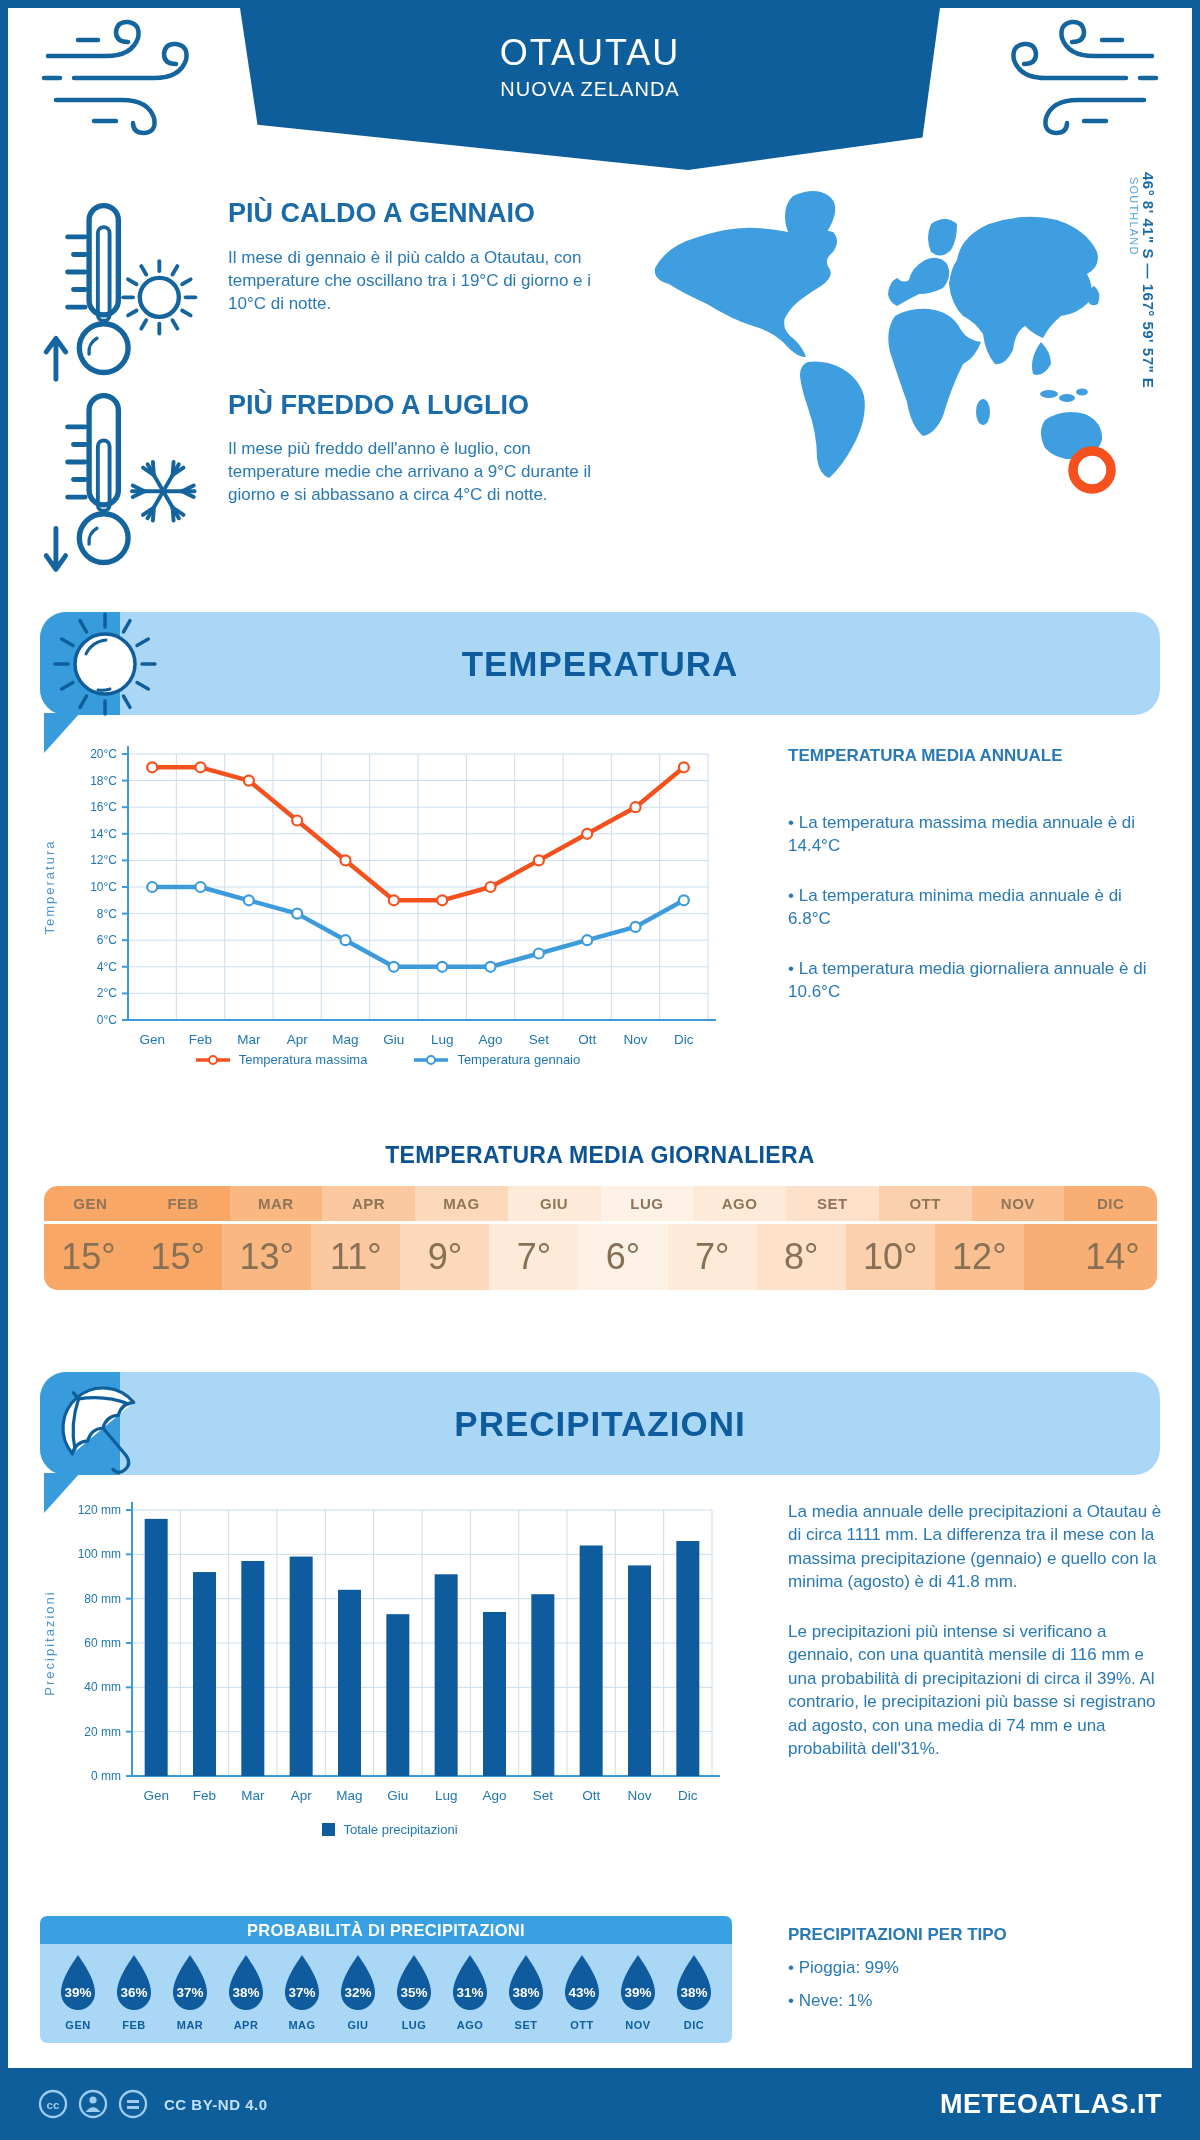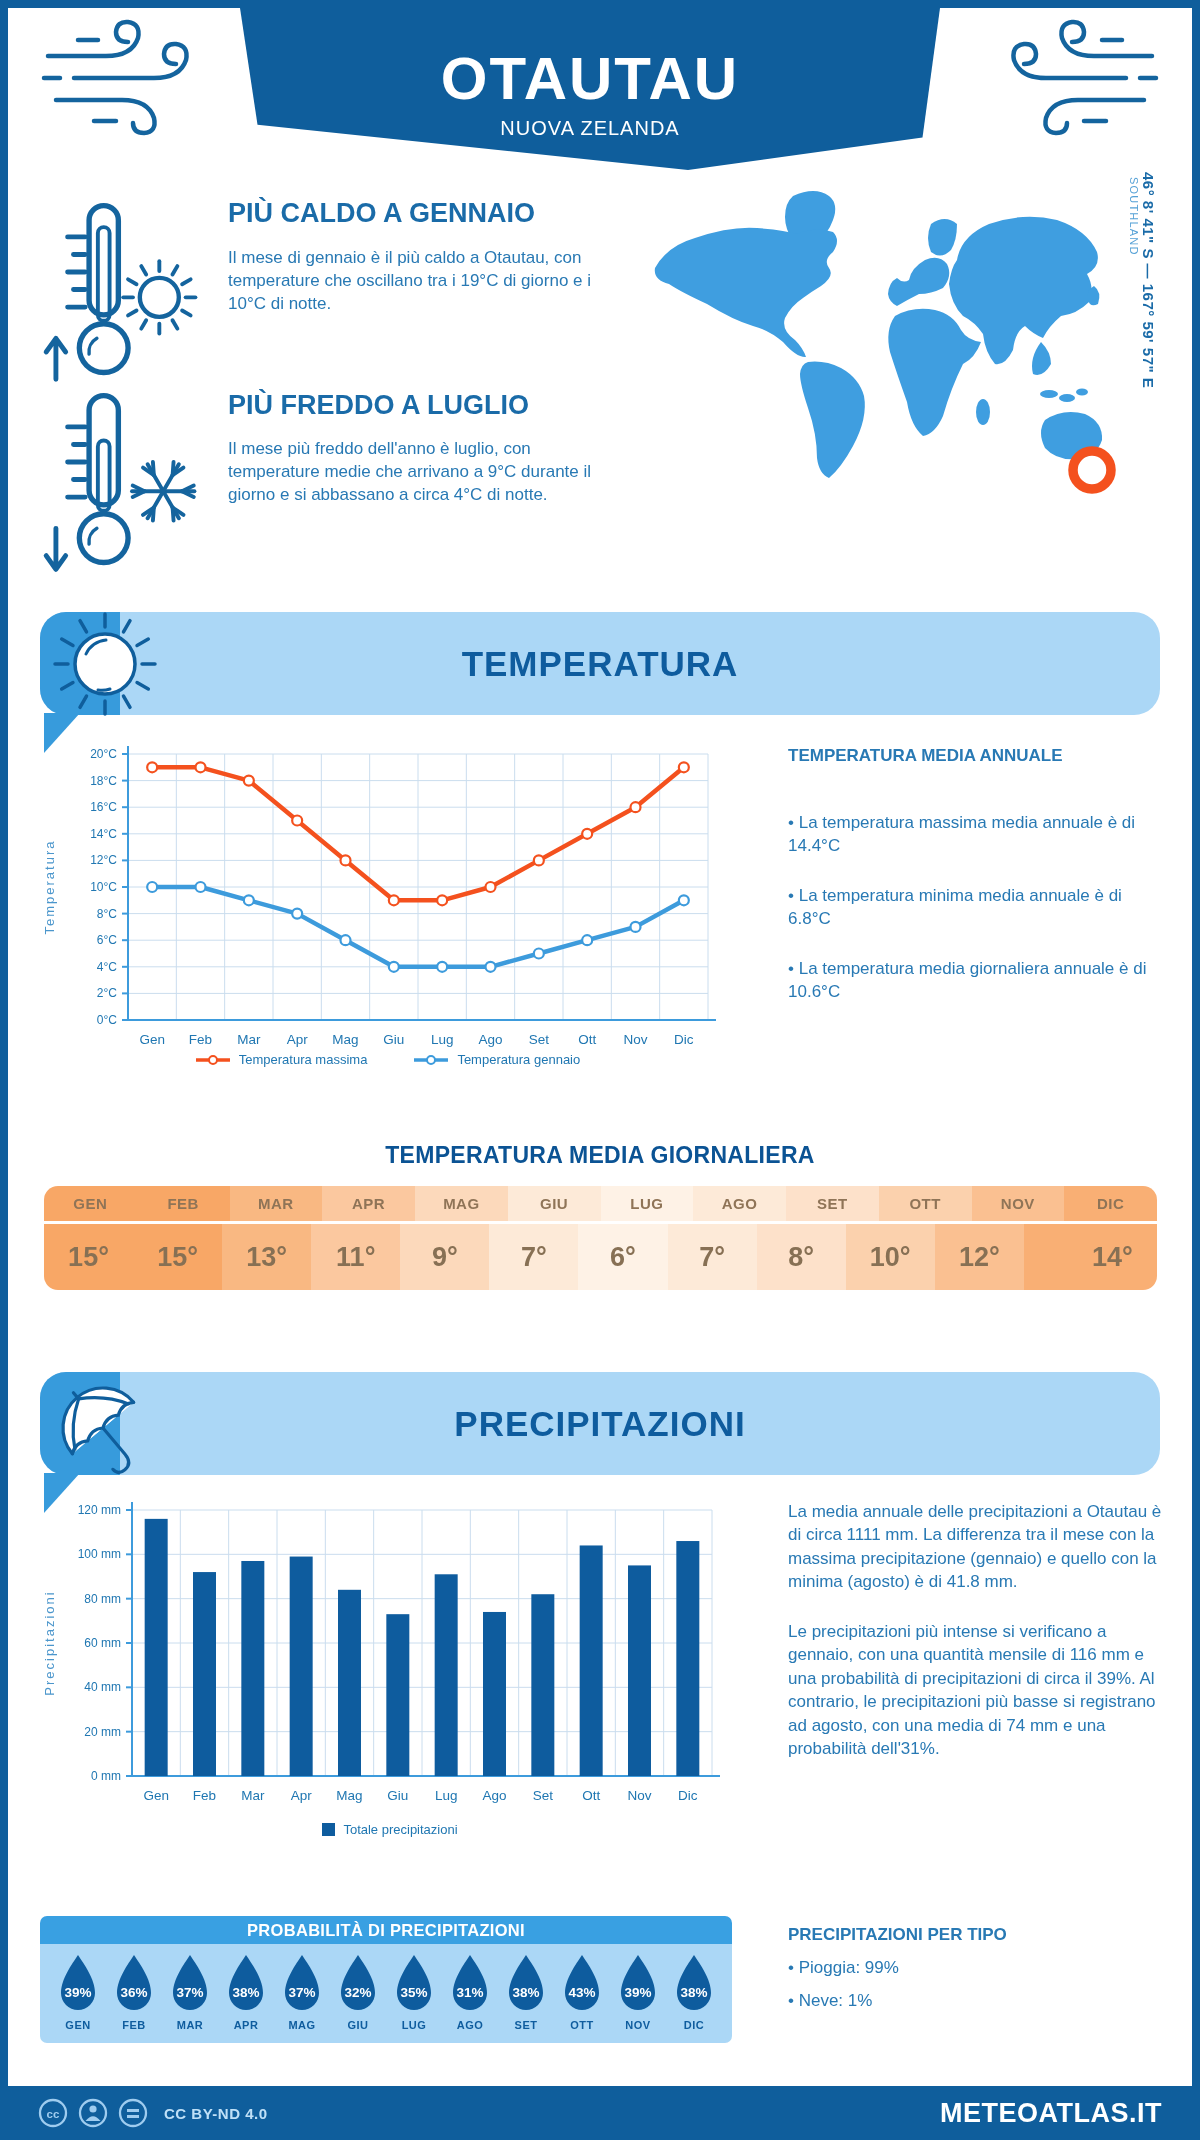--- a/index.html
+++ b/index.html
@@ -10,21 +10,21 @@
   *{box-sizing:border-box;}
   body{margin:0;background:#fff;font-family:"Liberation Sans",sans-serif;}
   .page{position:relative;width:1200px;height:2140px;background:#fff;overflow:hidden;}
   .frame{position:absolute;background:var(--navy);}
   .frame.top{left:0;top:0;right:0;height:8px;}
   .frame.left{left:0;top:0;bottom:0;width:8px;}
   .frame.right{right:0;top:0;bottom:0;width:8px;}
 
   .hdr{position:absolute;left:240px;top:8px;width:700px;height:162px;background:var(--navy);
        clip-path:polygon(0 0,100% 0,97.5% 80%,64% 100%,2.5% 72%);text-align:center;color:#fff;}
-  .hdr h1{margin:36px 0 0;font-size:60px;letter-spacing:2px;font-weight:bold;}
+  .hdr h1{margin:24px 0 0;font-size:36px;letter-spacing:2px;font-weight:normal;}
   .hdr .sub{margin-top:4px;font-size:20px;letter-spacing:1px;}
 
   .wind{position:absolute;top:16px;width:190px;height:125px;}
   .wind.l{left:34px;} .wind.r{left:976px;transform:scaleX(-1);}
   .wind path{stroke:#14649E;stroke-width:4.5;fill:none;stroke-linecap:round;}
 
   .hl-icon{position:absolute;left:40px;width:185px;height:200px;}
   .hl-icon .st{stroke:#14649E;fill:none;stroke-linecap:round;stroke-linejoin:round;}
   .hl-title{position:absolute;left:228px;width:420px;font-size:27px;font-weight:bold;color:var(--head-blue);}
   .hl-text{position:absolute;left:228px;width:370px;font-size:17px;line-height:1.34;color:var(--txt-blue);}
@@ -52,37 +52,37 @@
   .annual .bullets{margin-top:44px;}
 
   .daily-title{position:absolute;left:0;top:1142px;width:1200px;text-align:center;
                font-size:23px;font-weight:bold;color:#0B5394;letter-spacing:.3px;}
   .ttable{position:absolute;left:44px;top:1186px;width:1113px;border-radius:14px;overflow:hidden;}
   .trow{display:flex;}
   .trow.m{height:38px;border-bottom:3px solid #fff;}
   .trow.v{height:66px;}
   .tcell{flex:1;display:flex;align-items:center;justify-content:center;}
   .trow.m .tcell{font-size:15px;font-weight:bold;color:#8F7457;letter-spacing:.5px;}
-  .trow.v .tcell{font-size:27px;font-weight:bold;color:#877054;}
+  .trow.v .tcell{font-size:36px;font-weight:normal;color:#877054;}
 
   .ptext{position:absolute;left:788px;top:1500px;width:380px;}
   .ptext p{font-size:17px;line-height:1.38;color:var(--txt-blue);margin:0 0 26px;}
 
   .prob{position:absolute;left:40px;top:1872px;width:692px;}
   .prob .ph{height:28px;background:#39A0E2;border-radius:7px 7px 0 0;color:#fff;text-align:center;
             font-size:16.5px;font-weight:bold;line-height:28px;letter-spacing:.3px;margin-top:44px;}
   .prob .pb{background:var(--light-blue);border-radius:0 0 7px 7px;display:flex;justify-content:space-between;
             padding:10px 12px 12px;}
   .dropc{width:52px;text-align:center;}
   .dropc .mon{margin-top:3px;font-size:11px;font-weight:bold;color:#0E5C9E;letter-spacing:.5px;}
 
   .ptype{position:absolute;left:788px;top:1912px;width:360px;}
   .ptype p{font-size:17px;color:var(--txt-blue);margin:13px 0 0;}
 
-  .footer{position:absolute;left:0;bottom:0;width:1200px;height:54px;background:var(--navy);
+  .footer{position:absolute;left:0;bottom:0;width:1200px;height:72px;background:var(--navy);
           display:flex;align-items:center;justify-content:space-between;padding:0 38px;}
   .footer .lic{display:flex;align-items:center;gap:10px;}
   .footer .lic-label{font-size:15px;font-weight:bold;color:#BFE0F7;letter-spacing:.5px;margin-left:6px;}
   .footer .brand{font-size:27px;font-weight:bold;color:#fff;letter-spacing:.5px;}
   svg text{font-family:"Liberation Sans",sans-serif;}
 </style>
 </head>
 <body>
 
 <div class="page">

